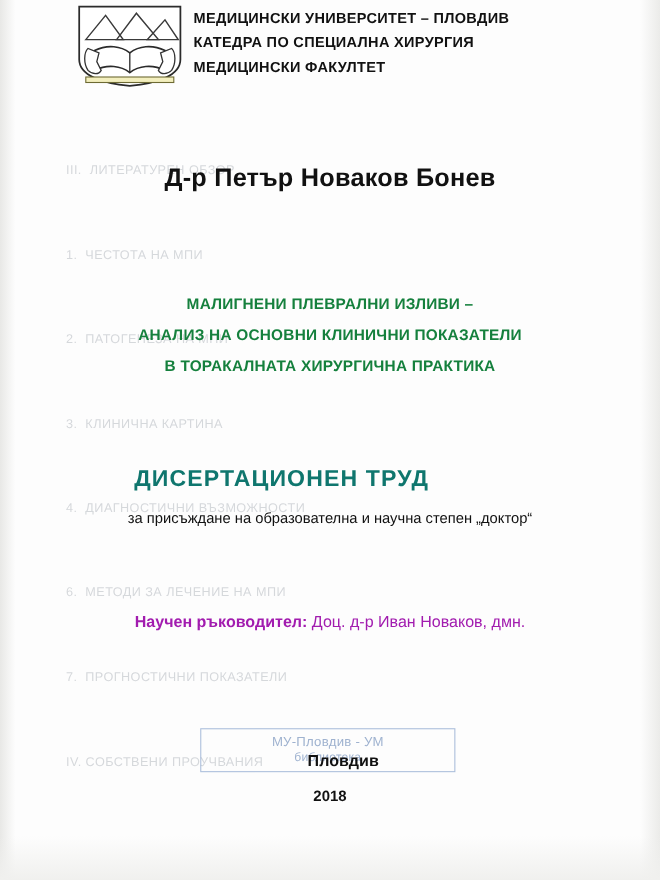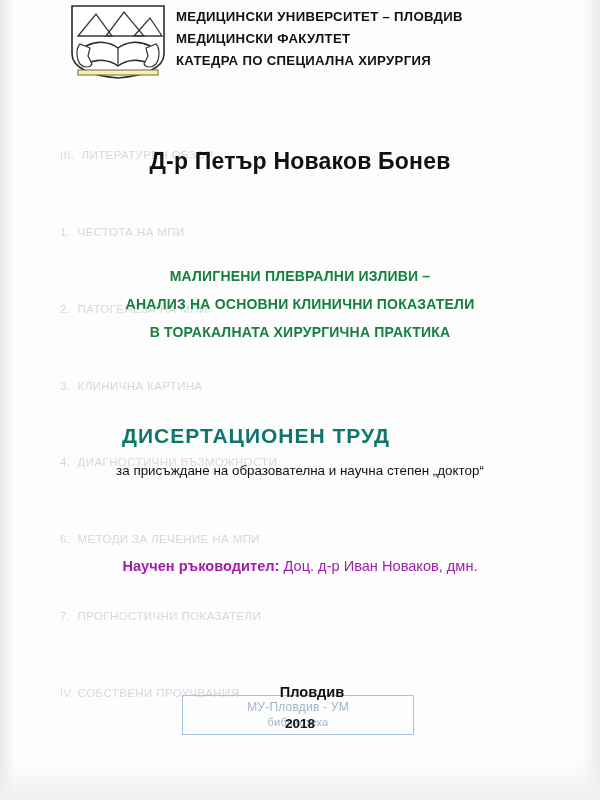--- a/index.html
+++ b/index.html
@@ -158,21 +158,20 @@
     height: 40px;
     border: 1px solid #9fb5d6;
     color: #8fa6c8;
     font-size: 12px;
     line-height: 15px;
     text-align: center;
     padding-top: 4px;
     box-sizing: border-box;
     opacity: .85;
     letter-spacing: .2px;
-    margin-top: 33px;
   }
   .stamp .s2 { font-size: 11px; }
 
   
   .city {
     position: absolute;
     left: 0;
     top: 684px;
     width: 600px;
     text-align: center;
@@ -258,22 +257,22 @@
 
         <path d="M14 42 C10 46 10 56 14 62 C18 66 24 66 26 62 L22 54 L24 46 Z" fill="#ffffff" stroke="#333" stroke-width="1.2"></path>
         <path d="M90 42 C94 46 94 56 90 62 C86 66 80 66 78 62 L82 54 L80 46 Z" fill="#ffffff" stroke="#333" stroke-width="1.2"></path>
 
         <rect x="12" y="68" width="80" height="5" fill="#f3efbe" stroke="#6d6a33" stroke-width="1"></rect>
       </svg>
     </div>
 
     <div class="header-lines">
       <div>МЕДИЦИНСКИ УНИВЕРСИТЕТ – ПЛОВДИВ</div>
+      <div>КАТЕДРА ПО СПЕЦИАЛНА ХИРУРГИЯ</div>
       <div>МЕДИЦИНСКИ ФАКУЛТЕТ</div>
-      <div>КАТЕДРА ПО СПЕЦИАЛНА ХИРУРГИЯ</div>
     </div>
   </div>
 
   <div class="author">Д-р Петър Новаков Бонев</div>
 
   <div class="title">
     <div>МАЛИГНЕНИ ПЛЕВРАЛНИ ИЗЛИВИ –</div>
     <div>АНАЛИЗ НА ОСНОВНИ КЛИНИЧНИ ПОКАЗАТЕЛИ</div>
     <div>В ТОРАКАЛНАТА ХИРУРГИЧНА ПРАКТИКА</div>
   </div>

